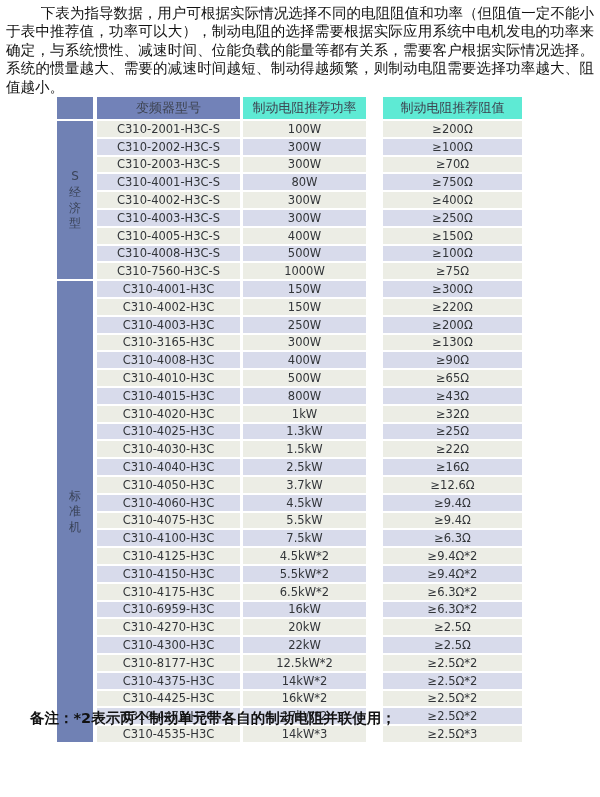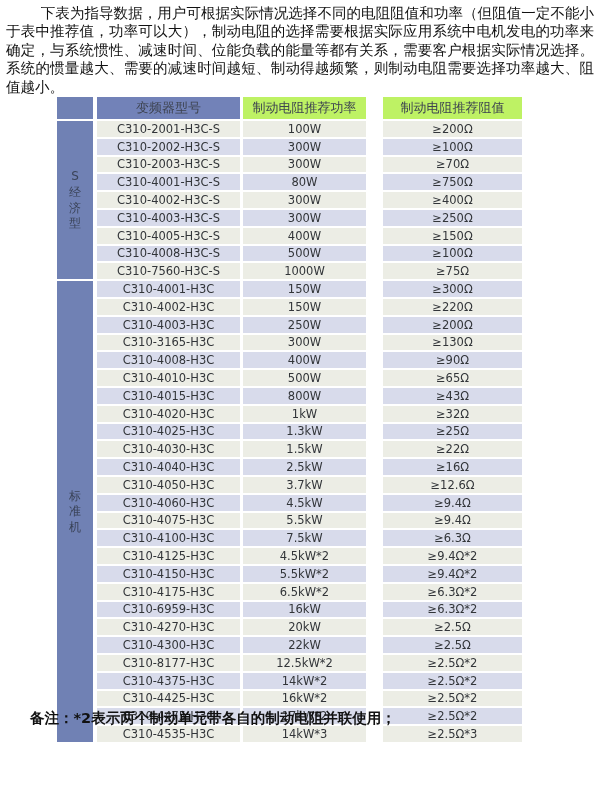--- a/index.html
+++ b/index.html
@@ -41,21 +41,21 @@
   thead th {
     height: 22px;
     border-bottom: 2px solid #ffffff;
     font-size: 13px;
     font-weight: normal;
     color: #3d4350;
     margin-top: 36px;
   }
   th.hgroup { background: #7081b4; }
   th.hblue  { background: #7282b8; }
-  th.hmint  { background: #bef264; }
+  th.hmint  { background: #5eead4; }
   td.sp, th.sp { background: #ffffff; border: 0; }
   td.dc {
     height: 15.8px;
     border-bottom: 2px solid #ffffff;
     font-size: 11.5px;
     color: #323539;
   }
   tbody tr:nth-child(odd)  td.dc { background: #ecede5; }
   tbody tr:nth-child(even) td.dc { background: #d8dbeb; }
   td.group-cell {

